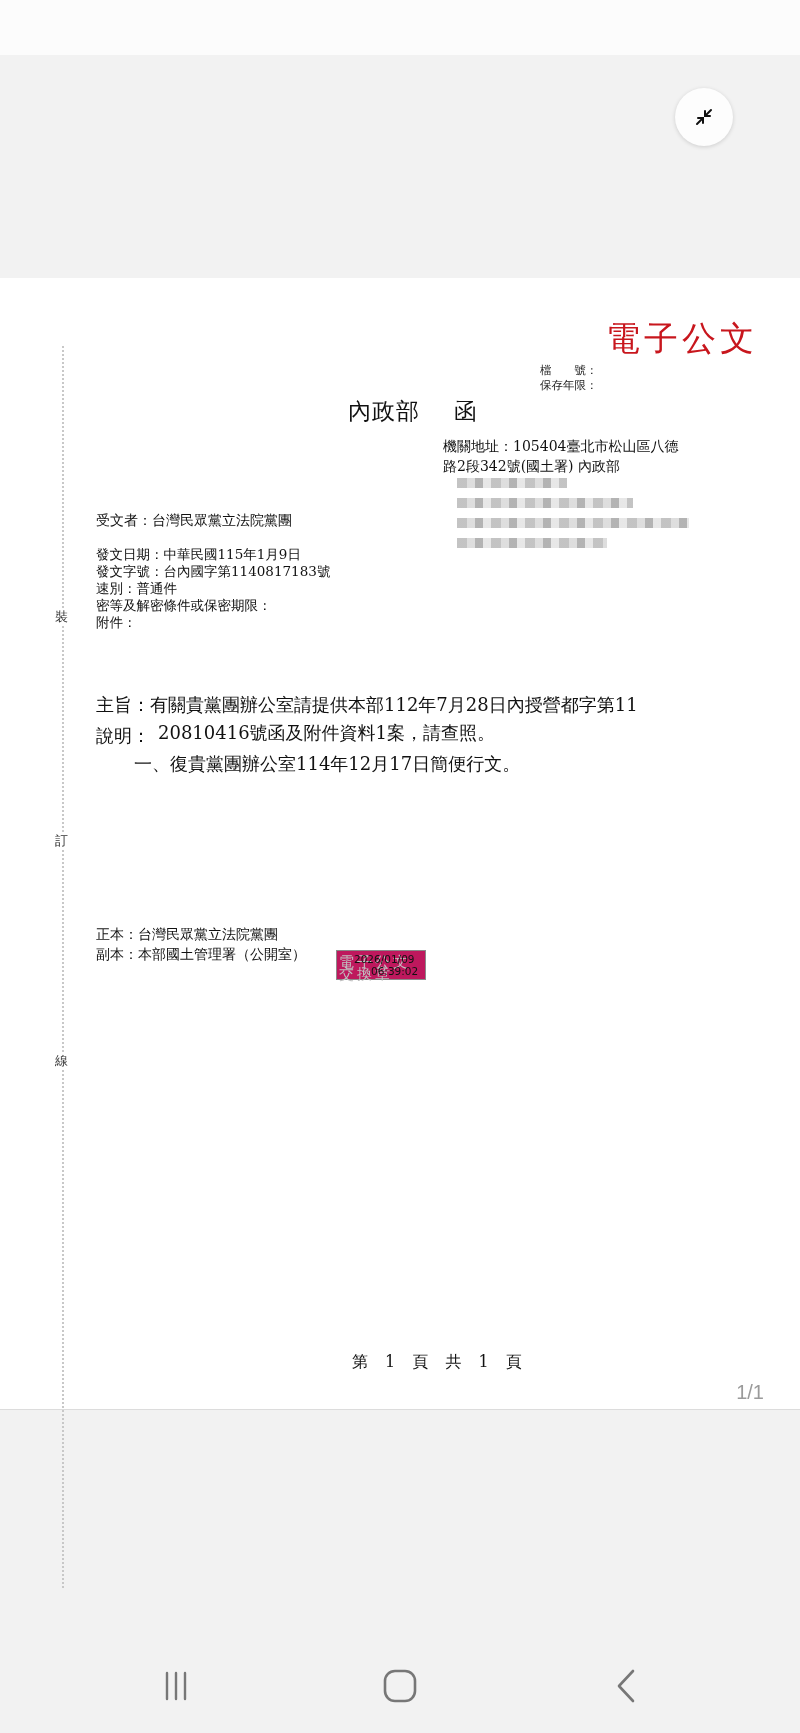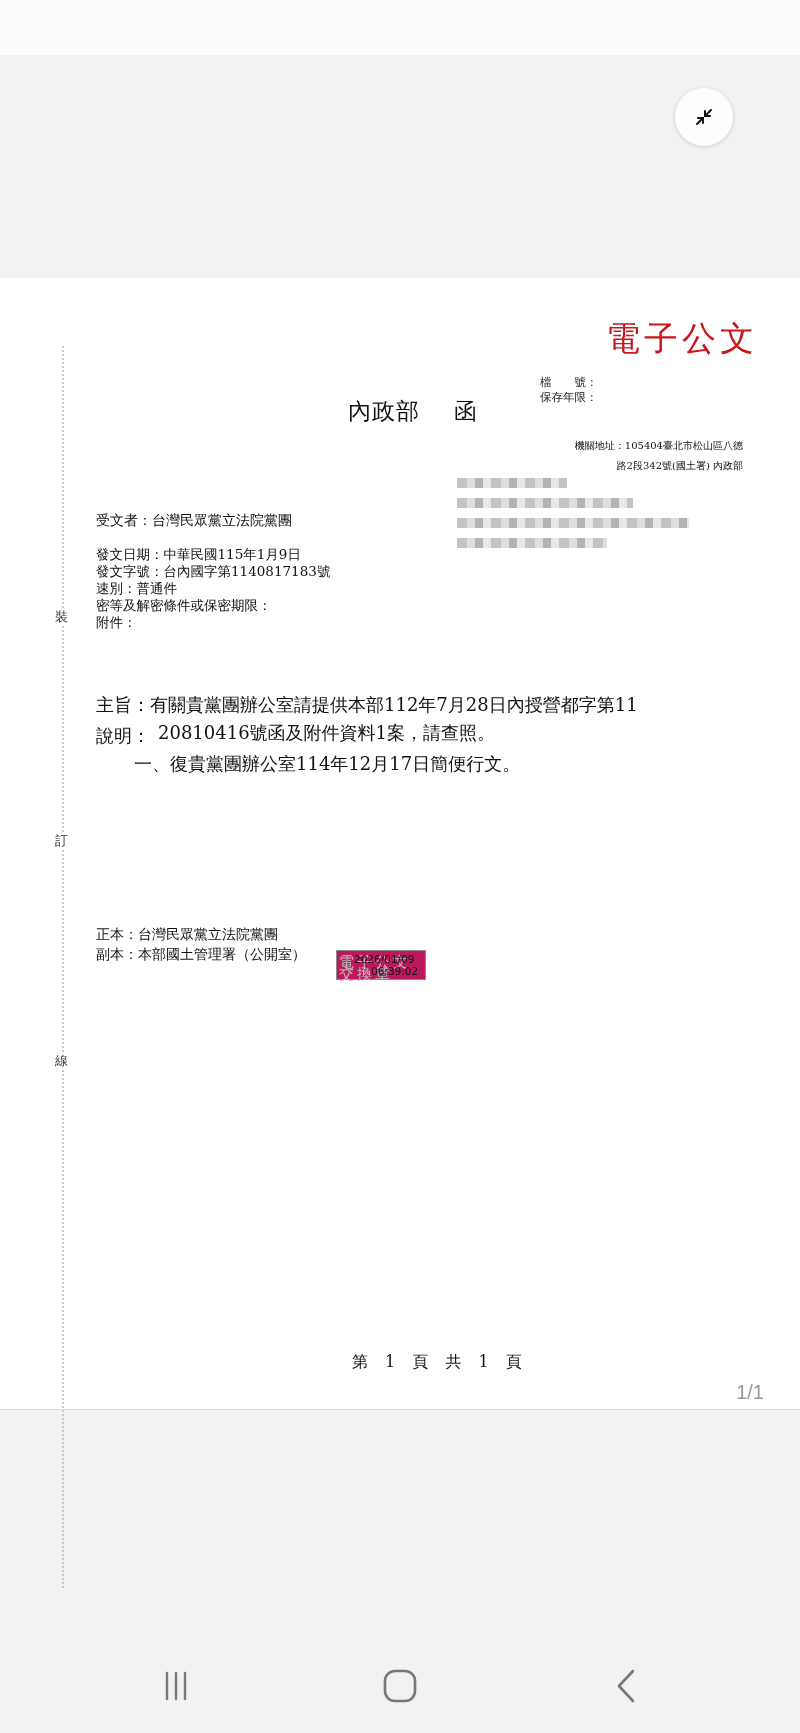--- a/index.html
+++ b/index.html
@@ -20,24 +20,24 @@
     position:absolute; left:0; top:278px; width:800px; height:1131px; background:#ffffff;
     border-bottom:1px solid #dcdcdc;
   }
   .binding-line {
     position:absolute; left:62px; top:68px; height:1242px; width:0;
     border-left:2px dotted #c8c8c8;
   }
   
   .bind-char { position:absolute; left:55px; font-size:13px; color:#333; background:#fff; line-height:14px; }
   .stamp-title { position:absolute; left:606px; top:40px; font-size:34px; color:#c8161d; letter-spacing:4px; line-height:40px; }
-  .meta-label { position:absolute; left:540px; font-size:11.5px; line-height:15px; color:#222;margin-top:12px; }
+  .meta-label { position:absolute; left:540px; font-size:11.5px; line-height:15px; color:#222; }
   .doc-title { position:absolute; left:348px; top:118px; font-size:23px; line-height:30px; letter-spacing:1px; }
   .doc-title .gap { display:inline-block; width:34px; }
-  .address { position:absolute; left:443px; top:158px; font-size:10px; line-height:20px; width:300px;text-align:right; }
+  .address { position:absolute; left:443px; top:158px; font-size:14px; line-height:20px; width:300px; }
   .redacted { position:absolute; left:457px; top:198px; width:232px; height:82px; }
   .redacted .bar { position:absolute; height:10px; background:repeating-linear-gradient(90deg,#b9b9b9 0 10px,#d8d8d8 10px 18px,#a6a6a6 18px 26px,#e3e3e3 26px 34px); opacity:0.85; }
   .recipient { position:absolute; left:96px; top:220px; font-size:14px; line-height:20px;margin-top:12px; }
   .meta-block { position:absolute; left:96px; top:268px; font-size:13.5px; line-height:17px; }
   .meta-block div { white-space:nowrap; }
   .subject { position:absolute; left:96px; top:378px; font-size:18px; line-height:28px; width:640px;margin-top:35px; }
   .subject .indent { padding-left:62px; display:block; }
   .explain-label { position:absolute; left:96px; top:444px; font-size:18px; line-height:28px; }
   .explain-item { position:absolute; left:134px; font-size:18px; line-height:28px; width:610px; }
   .explain-item .cont { display:block; padding-left:26px; }

